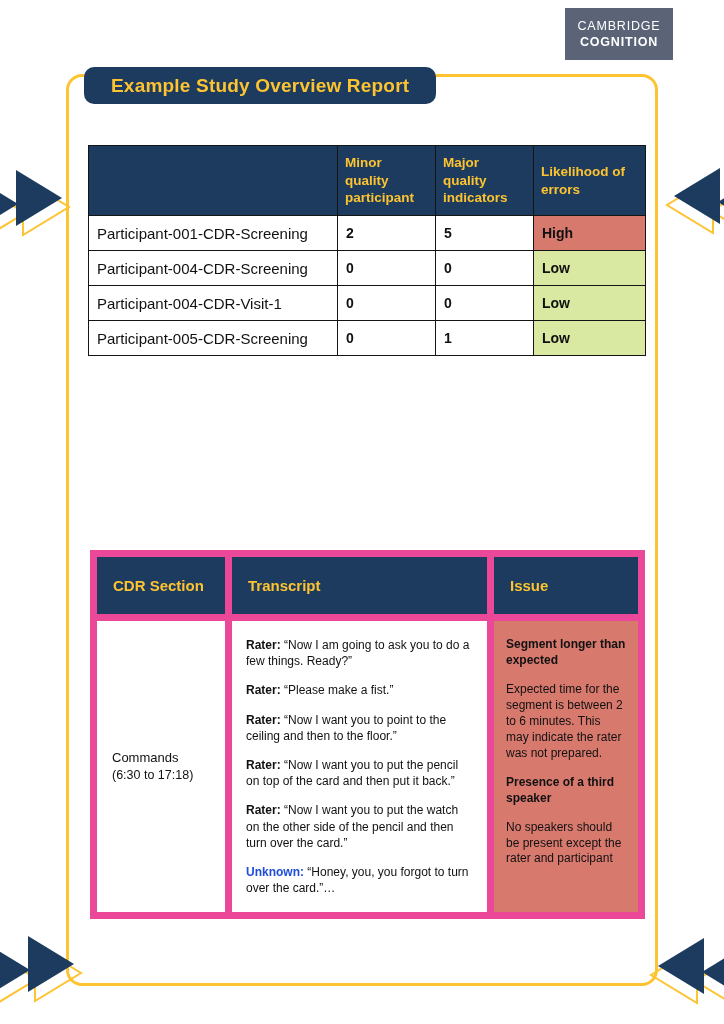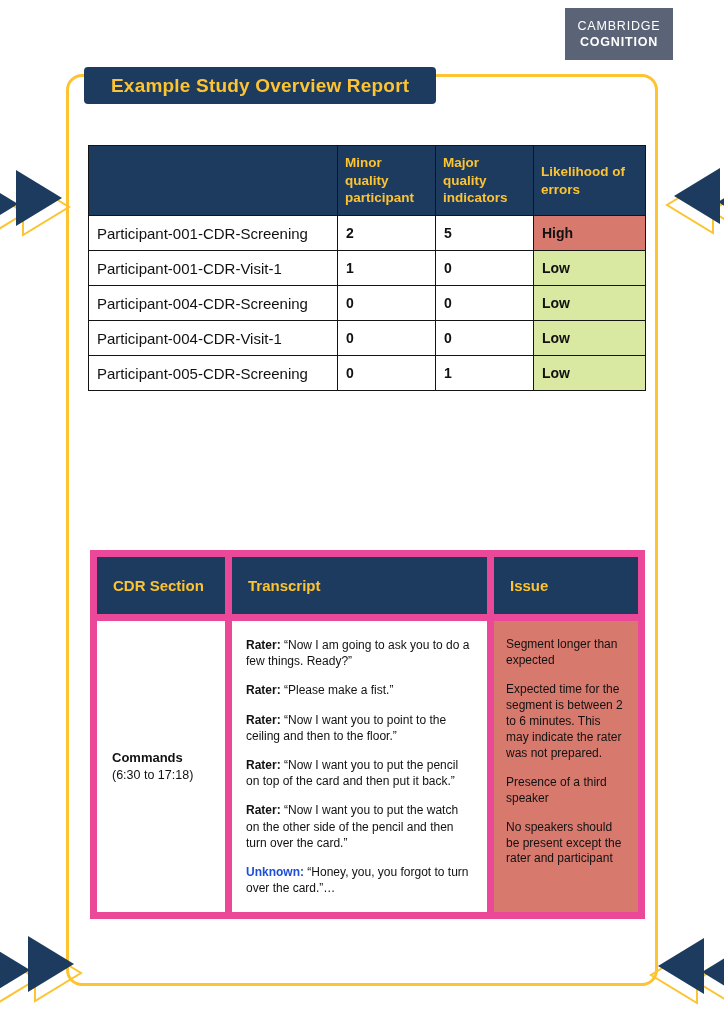--- a/index.html
+++ b/index.html
@@ -30,21 +30,21 @@
   .logo .l2 { font-weight: bold; }
 
   .frame {
     position: absolute; left: 66px; top: 74px; width: 592px; height: 912px;
     border: 3px solid var(--yellow); border-radius: 16px;
     z-index: 0;
   }
 
   .title-bar {
     position: absolute; left: 84px; top: 67px; height: 37px;
-    background: var(--navy); border-radius: 4px;
+    background: var(--navy); border-radius: 10px;
     display: flex; align-items: center; padding: 0 27px;
     z-index: 2;
   }
   .title-bar span {
     color: var(--yellow); font-weight: bold; font-size: 19px; letter-spacing: 0.2px;
     white-space: nowrap;
   }
 
   
   table.t1 {
@@ -72,32 +72,32 @@
   .t2 th, .t2 td { border: 7px solid #ec4899; }
   .t2 thead th {
     background: var(--navy); color: var(--yellow);
     font-size: 15px; font-weight: bold; text-align: left;
     padding: 0 16px; height: 64px; vertical-align: middle;
   }
   .t2 td { background: #fff; }
   .t2 td.section-cell {
     vertical-align: middle; padding: 0 15px; font-size: 12.5px; line-height: 1.35;
   }
-  .section-name { font-weight: bold; font-size: 13px; }
+  .section-name { font-weight: normal; font-size: 13px; }
   .t2 td.transcript-cell {
     vertical-align: top; padding: 16px 14px; font-size: 12px; line-height: 1.35;
     height: 289px;
   }
   .transcript-cell p { margin: 0 0 13px 0; }
   .transcript-cell p:last-child { margin-bottom: 0; }
   .t2 td.issue-cell {
     background: var(--salmon); vertical-align: top;
     padding: 16px 12px; font-size: 12px; line-height: 1.33;
   }
-  .issue-cell .issue-heading { font-weight: normal; margin: 0 0 13px 0; }
+  .issue-cell .issue-heading { font-weight: bold; margin: 0 0 13px 0; }
   .issue-cell .issue-body { margin: 0 0 13px 0; }
   .issue-cell p:last-child { margin-bottom: 0; }
 
   
   .deco { position: absolute; z-index: 5; width: 110px; height: 90px; }
   .deco.tl { left: -28px; top: 162px; }
   .deco.bl { left: -16px; top: 928px; }
   .deco.tr { right: -40px; top: 160px; transform: scaleX(-1); }
   .deco.br { right: -24px; top: 930px; transform: scaleX(-1); }
 </style>
@@ -129,26 +129,20 @@
       <th>Major quality indicators</th>
       <th>Likelihood of errors</th>
     </tr>
   </thead>
   <tbody>
       <tr>
         <td class="name-cell">Participant-001-CDR-Screening</td>
         <td class="num">2</td>
         <td class="num">5</td>
         <td class="likelihood" style="background: rgb(216, 121, 110);">High</td>
-      </tr>
-      <tr>
-        <td class="name-cell">Participant-001-CDR-Visit-1</td>
-        <td class="num">1</td>
-        <td class="num">0</td>
-        <td class="likelihood" style="background: rgb(217, 233, 161);">Low</td>
       </tr>
       <tr>
         <td class="name-cell">Participant-004-CDR-Screening</td>
         <td class="num">0</td>
         <td class="num">0</td>
         <td class="likelihood" style="background: rgb(217, 233, 161);">Low</td>
       </tr>
       <tr>
         <td class="name-cell">Participant-004-CDR-Visit-1</td>
         <td class="num">0</td>

